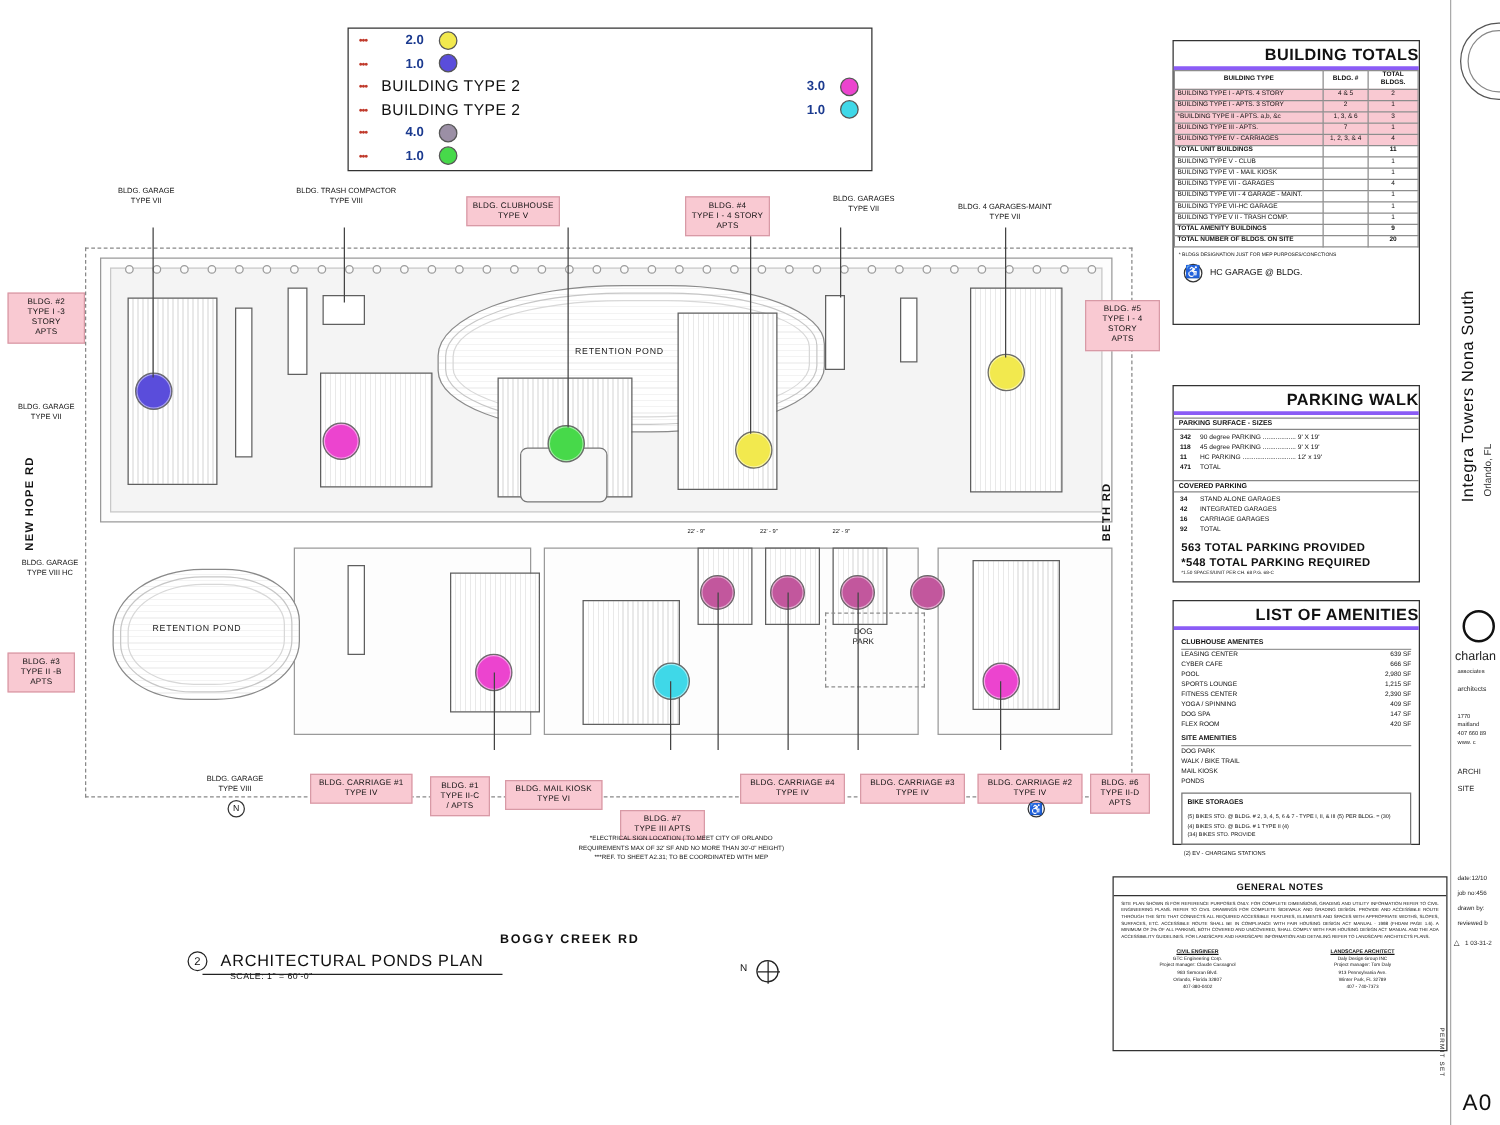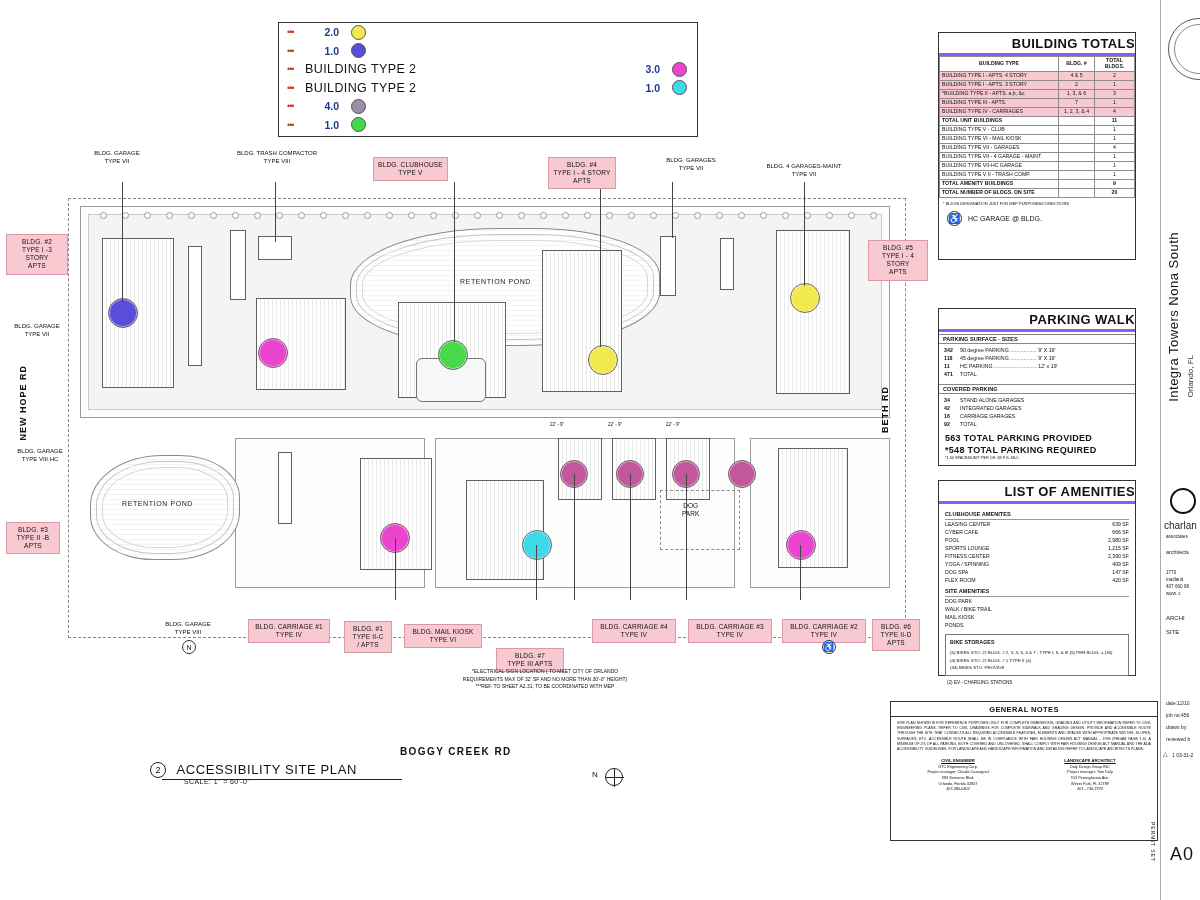--- a/index.html
+++ b/index.html
@@ -601,21 +601,21 @@
 Project manager: Tom Daly
 913 Pennsylvania Ave.
 Winter Park, FL 32789
 407 - 740-7373</div>
       </div>
     </div>
   </div>
 
   <div class="abs" id="bottomtitle">
     <span class="num">2</span>
-    <span class="t">ACCESSIBILITY SITE PLAN</span>
+    <span class="t">ARCHITECTURAL PONDS PLAN</span>
     <div class="sc">SCALE:   1" = 60'-0"</div>
   </div>
   <div class="abs" style="left:162px;top:779px;width:240px;height:1px;background:#222;"></div>
   <div class="abs" style="left:592px;top:770px;font-size:8px;">N</div>
   <div class="abs" style="left:605px;top:768px;width:18px;height:18px;border:1px solid #222;border-radius:50%;">
     <div style="position:absolute;left:8px;top:0;width:1px;height:18px;background:#222;"></div>
     <div style="position:absolute;left:0;top:8px;width:18px;height:1px;background:#222;"></div>
   </div>
 
   <div class="abs" style="left:1160px;top:0;width:40px;height:900px;border-left:1px solid #aaa;"></div>
@@ -637,16 +637,16 @@
   <div class="tinyright" style="left:1166px;top:614px;font-size:6px;">ARCHI</div>
   <div class="tinyright" style="left:1166px;top:628px;font-size:6px;">SITE</div>
 
   <div class="tinyright" style="left:1166px;top:700px;font-size:5px;">date:12/10</div>
   <div class="tinyright" style="left:1166px;top:712px;font-size:5px;">job no:456</div>
   <div class="tinyright" style="left:1166px;top:724px;font-size:5px;">drawn by:</div>
   <div class="tinyright" style="left:1166px;top:736px;font-size:5px;">reviewed b</div>
   <div class="tinyright" style="left:1172px;top:752px;font-size:5px;">1   03-31-2</div>
   <div class="abs" style="left:1163px;top:750px;font-size:6px;">△</div>
 
-  <div class="abs" style="left:1170px;top:844px;font-size:18px;letter-spacing:1px;">A0</div>
+  <div class="abs" style="left:1170px;top:872px;font-size:18px;letter-spacing:1px;">A0</div>
   <div class="permit veru" style="left:1150px;top:822px;">PERMIT SET</div>
 
 </div>
 
 </body></html>

